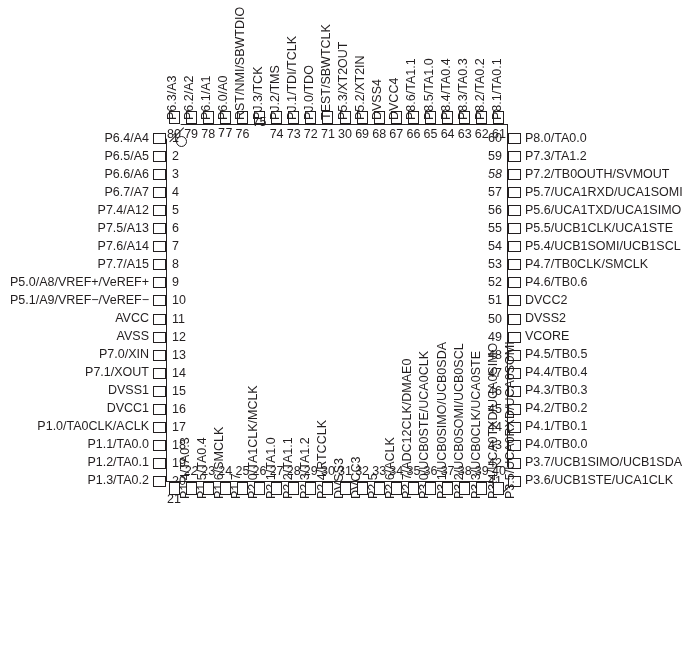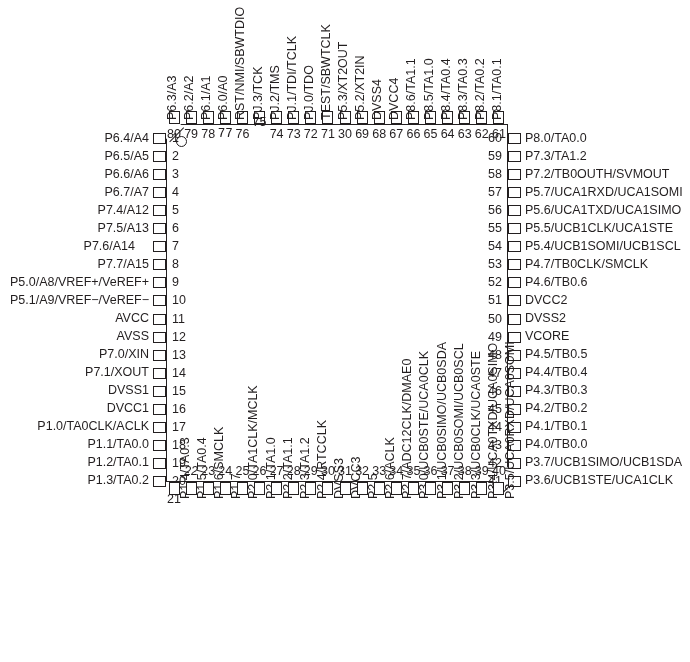--- a/index.html
+++ b/index.html
@@ -160,21 +160,21 @@
       <div class="pnum pnum-left" style="left: 172px; top: 186.15px;">4</div>
       <div class="plabel plabel-left" style="right: 541px; top: 185.65px;">P6.7/A7</div>
       <div class="lead lead-h" style="left: 153px; top: 205.2px;"></div>
       <div class="pnum pnum-left" style="left: 172px; top: 204.2px;">5</div>
       <div class="plabel plabel-left" style="right: 541px; top: 203.7px;">P7.4/A12</div>
       <div class="lead lead-h" style="left: 153px; top: 223.25px;"></div>
       <div class="pnum pnum-left" style="left: 172px; top: 222.25px;">6</div>
       <div class="plabel plabel-left" style="right: 541px; top: 221.75px;">P7.5/A13</div>
       <div class="lead lead-h" style="left: 153px; top: 241.3px;"></div>
       <div class="pnum pnum-left" style="left: 172px; top: 240.3px;">7</div>
-      <div class="plabel plabel-left" style="right: 555px; top: 239.8px;">P7.6/A14</div>
+      <div class="plabel plabel-left" style="right: 541px; top: 239.8px;">P7.6/A14</div>
       <div class="lead lead-h" style="left: 153px; top: 259.35px;"></div>
       <div class="pnum pnum-left" style="left: 172px; top: 258.35px;">8</div>
       <div class="plabel plabel-left" style="right: 541px; top: 257.85px;">P7.7/A15</div>
       <div class="lead lead-h" style="left: 153px; top: 277.4px;"></div>
       <div class="pnum pnum-left" style="left: 172px; top: 276.4px;">9</div>
       <div class="plabel plabel-left" style="right: 541px; top: 275.9px;">P5.0/A8/VREF+/VeREF+</div>
       <div class="lead lead-h" style="left: 153px; top: 295.45px;"></div>
       <div class="pnum pnum-left" style="left: 172px; top: 294.45px;">10</div>
       <div class="plabel plabel-left" style="right: 541px; top: 293.95px;">P5.1/A9/VREF−/VeREF−</div>
       <div class="lead lead-h" style="left: 153px; top: 313.5px;"></div>
@@ -207,21 +207,21 @@
       <div class="lead lead-h" style="left: 153px; top: 475.95px;"></div>
       <div class="pnum pnum-left" style="left: 172px; top: 474.95px;">20</div>
       <div class="plabel plabel-left" style="right: 541px; top: 474.45px;">P1.3/TA0.2</div>
       <div class="lead lead-h" style="left: 508px; top: 133px;"></div>
       <div class="pnum pnum-right" style="left: 474px; width: 28px; top: 132px;">60</div>
       <div class="plabel plabel-right" style="left: 525px; top: 131.5px;">P8.0/TA0.0</div>
       <div class="lead lead-h" style="left: 508px; top: 151.05px;"></div>
       <div class="pnum pnum-right" style="left: 474px; width: 28px; top: 150.05px;">59</div>
       <div class="plabel plabel-right" style="left: 525px; top: 149.55px;">P7.3/TA1.2</div>
       <div class="lead lead-h" style="left: 508px; top: 169.1px;"></div>
-      <div class="pnum pnum-right" style="left: 474px; width: 28px; top: 168.1px;">58</div>
+      <div class="pnum pnum-right" style="left: 474px; width: 28px; top: 168.1px; font-style: italic;">58</div>
       <div class="plabel plabel-right" style="left: 525px; top: 167.6px;">P7.2/TB0OUTH/SVMOUT</div>
       <div class="lead lead-h" style="left: 508px; top: 187.15px;"></div>
       <div class="pnum pnum-right" style="left: 474px; width: 28px; top: 186.15px;">57</div>
       <div class="plabel plabel-right" style="left: 525px; top: 185.65px;">P5.7/UCA1RXD/UCA1SOMI</div>
       <div class="lead lead-h" style="left: 508px; top: 205.2px;"></div>
       <div class="pnum pnum-right" style="left: 474px; width: 28px; top: 204.2px;">56</div>
       <div class="plabel plabel-right" style="left: 525px; top: 203.7px;">P5.6/UCA1TXD/UCA1SIMO</div>
       <div class="lead lead-h" style="left: 508px; top: 223.25px;"></div>
       <div class="pnum pnum-right" style="left: 474px; width: 28px; top: 222.25px;">55</div>
       <div class="plabel plabel-right" style="left: 525px; top: 221.75px;">P5.5/UCB1CLK/UCA1STE</div>

